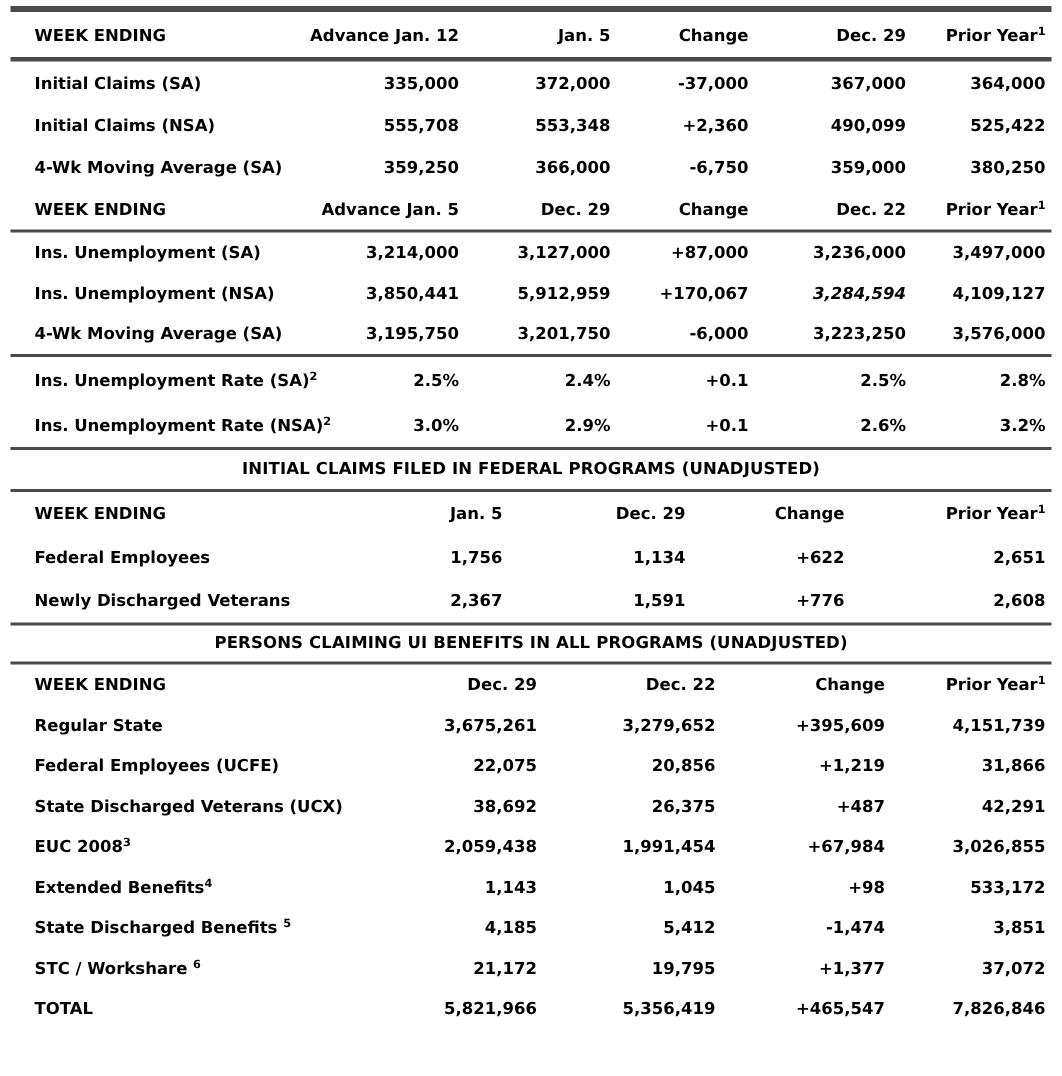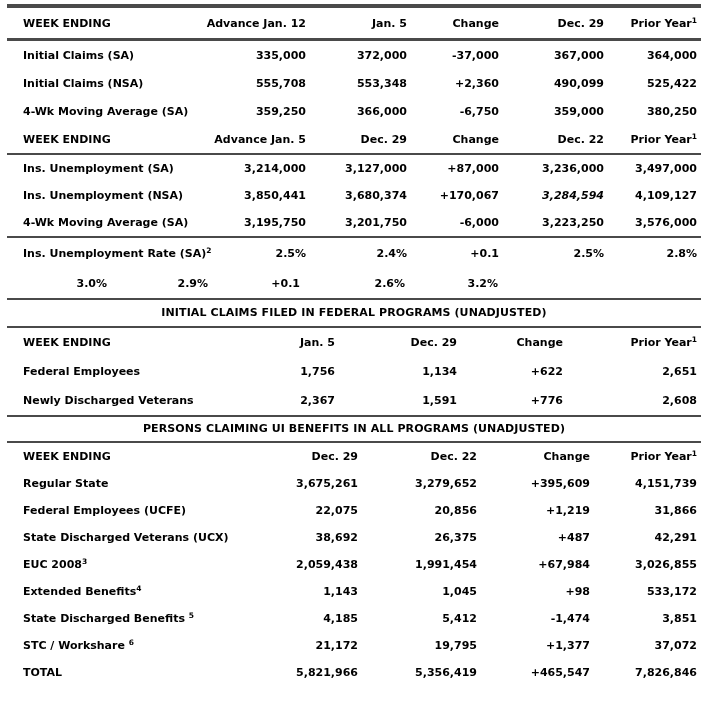--- a/index.html
+++ b/index.html
@@ -119,21 +119,21 @@
           <div class="cell label" style="width: 199px;"><span>Ins. Unemployment (SA)</span></div>
           <div class="cell num" style="width: 100px;"><span>3,214,000</span></div>
           <div class="cell num" style="width: 101px;"><span>3,127,000</span></div>
           <div class="cell num" style="width: 92px;"><span>+87,000</span></div>
           <div class="cell num" style="width: 105px;"><span>3,236,000</span></div>
           <div class="cell num" style="width: 93px;"><span>3,497,000</span></div>
         </div>
         <div class="row r-t0-g2">
           <div class="cell label" style="width: 199px;"><span>Ins. Unemployment (NSA)</span></div>
           <div class="cell num" style="width: 100px;"><span>3,850,441</span></div>
-          <div class="cell num" style="width: 101px;"><span>3,680,374</span></div>
+          <div class="cell num" style="width: 101px;"><span>5,912,959</span></div>
           <div class="cell num" style="width: 92px;"><span>+170,067</span></div>
           <div class="cell num" style="width: 105px; font-style: italic;"><span>3,284,594</span></div>
           <div class="cell num" style="width: 93px;"><span>4,109,127</span></div>
         </div>
         <div class="row r-t0-g2">
           <div class="cell label" style="width: 199px;"><span>4-Wk Moving Average (SA)</span></div>
           <div class="cell num" style="width: 100px;"><span>3,195,750</span></div>
           <div class="cell num" style="width: 101px;"><span>3,201,750</span></div>
           <div class="cell num" style="width: 92px;"><span>-6,000</span></div>
           <div class="cell num" style="width: 105px;"><span>3,223,250</span></div>
@@ -142,20 +142,21 @@
         <div class="rule"></div>
         <div class="row r-t0-g3">
           <div class="cell label" style="width: 199px;"><span>Ins. Unemployment Rate (SA)</span><sup>2</sup></div>
           <div class="cell num" style="width: 100px;"><span>2.5%</span></div>
           <div class="cell num" style="width: 101px;"><span>2.4%</span></div>
           <div class="cell num" style="width: 92px;"><span>+0.1</span></div>
           <div class="cell num" style="width: 105px;"><span>2.5%</span></div>
           <div class="cell num" style="width: 93px;"><span>2.8%</span></div>
         </div>
         <div class="row r-t0-g3">
+          <div class="cell label" style="width: 199px;"><span>Ins. Unemployment Rate (NSA)</span><sup>2</sup></div>
           <div class="cell num" style="width: 100px;"><span>3.0%</span></div>
           <div class="cell num" style="width: 101px;"><span>2.9%</span></div>
           <div class="cell num" style="width: 92px;"><span>+0.1</span></div>
           <div class="cell num" style="width: 105px;"><span>2.6%</span></div>
           <div class="cell num" style="width: 93px;"><span>3.2%</span></div>
         </div>
       </div>
   </section>
 
   <section>

